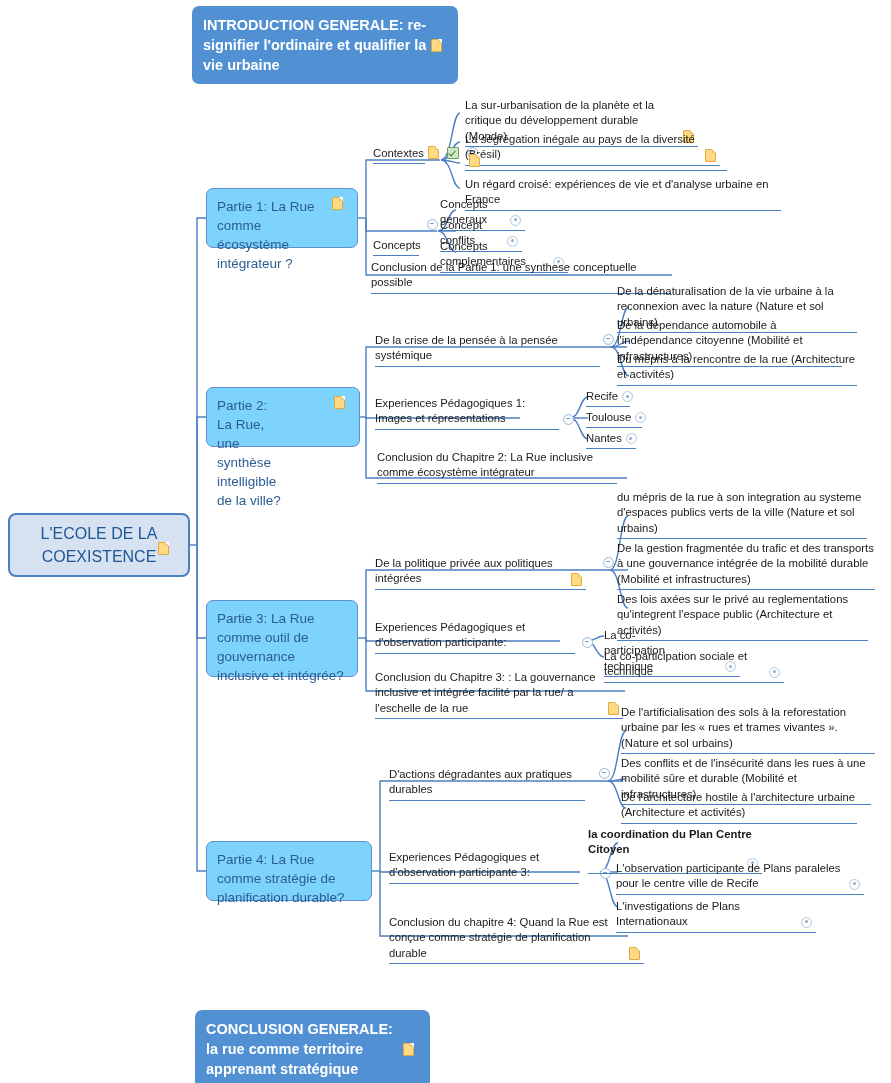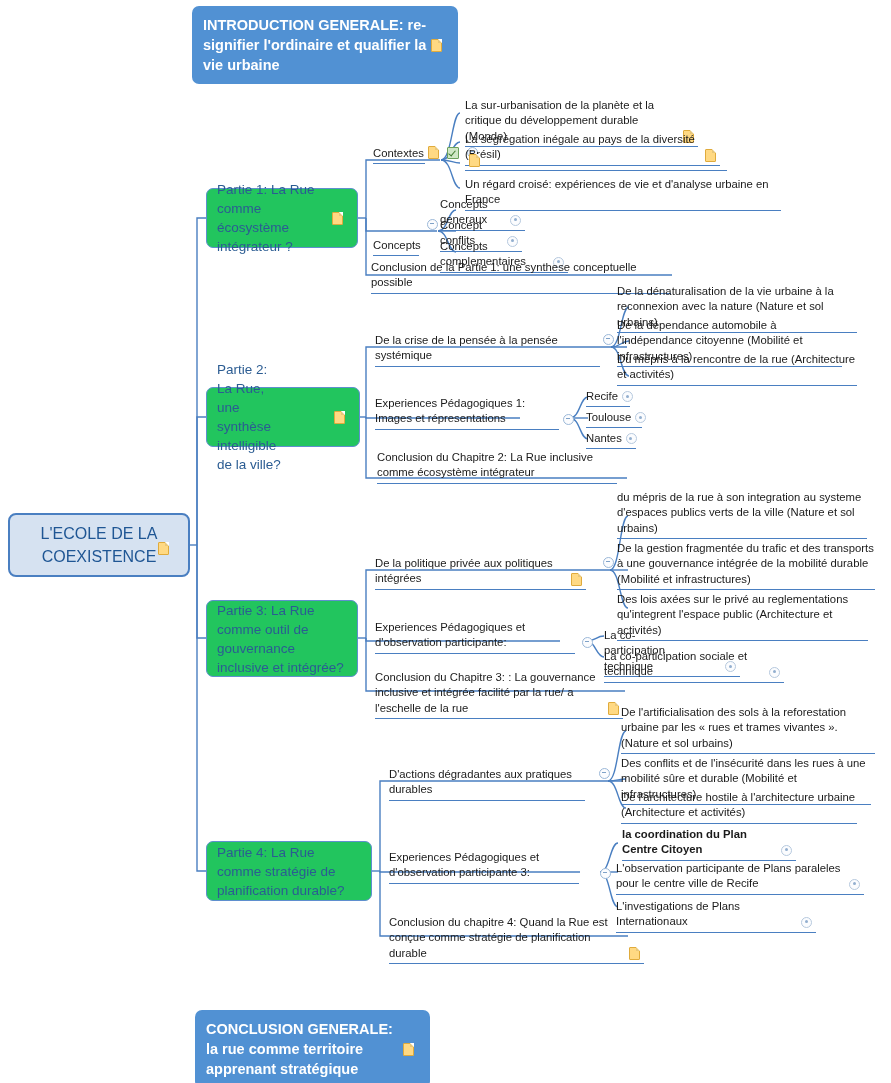--- a/index.html
+++ b/index.html
@@ -40,29 +40,29 @@
     font-size: 14.5px;
     line-height: 20px;
     font-weight: bold;
     padding: 9px 12px 9px 11px;
     display: flex;
     align-items: center;
   }
   .node-filled .label { flex: 1 1 auto; }
 
   .node-box {
-    background: #22c55e;
+    background: #7dd3fc;
     border: 1.6px solid #5f8fce;
     border-radius: 7px;
     color: #2b5c92;
     font-size: 13.5px;
     line-height: 19px;
     padding: 8px 10px;
     display: flex;
-    align-items: center;
+    align-items: flex-start;
   }
   .node-box .label { flex: 1 1 auto; }
 
   .node-root {
     background: #d6e2f1;
     border: 2.2px solid #4a7fc1;
     border-radius: 8px;
     color: #1f5694;
     font-size: 16px;
     line-height: 23px;
@@ -406,21 +406,21 @@
     <span class="label">De l'architecture hostile à l'architecture urbaine (Architecture et activités)</span>
   </div>
 
   <div class="tnode" style="left:389px; top:850px; width:190px;">
     <span class="label">Experiences Pédagogiques et d'observation participante 3:</span>
   </div>
   <div class="ico-wrap" style="left:596px; top:868px;">
     <span class="ico ico-collapse"></span>
   </div>
 
-  <div class="tnode bold" style="left:622px; top:827px; width:174px;">
+  <div class="tnode bold" style="left:588px; top:827px; width:174px;flex-direction:column;">
     <span class="label">la coordination du Plan Centre Citoyen</span>
     <span class="ico ico-expand" style="margin-bottom:2px;"></span>
   </div>
   <div class="tnode" style="left:616px; top:861px; width:248px;">
     <span class="label">L'observation participante de Plans paraleles pour le centre ville de Recife</span>
     <span class="ico ico-expand" style="margin-bottom:2px;"></span>
   </div>
   <div class="tnode" style="left:616px; top:899px; width:200px;">
     <span class="label">L'investigations de Plans Internationaux</span>
     <span class="ico ico-expand" style="margin-bottom:2px;"></span>

